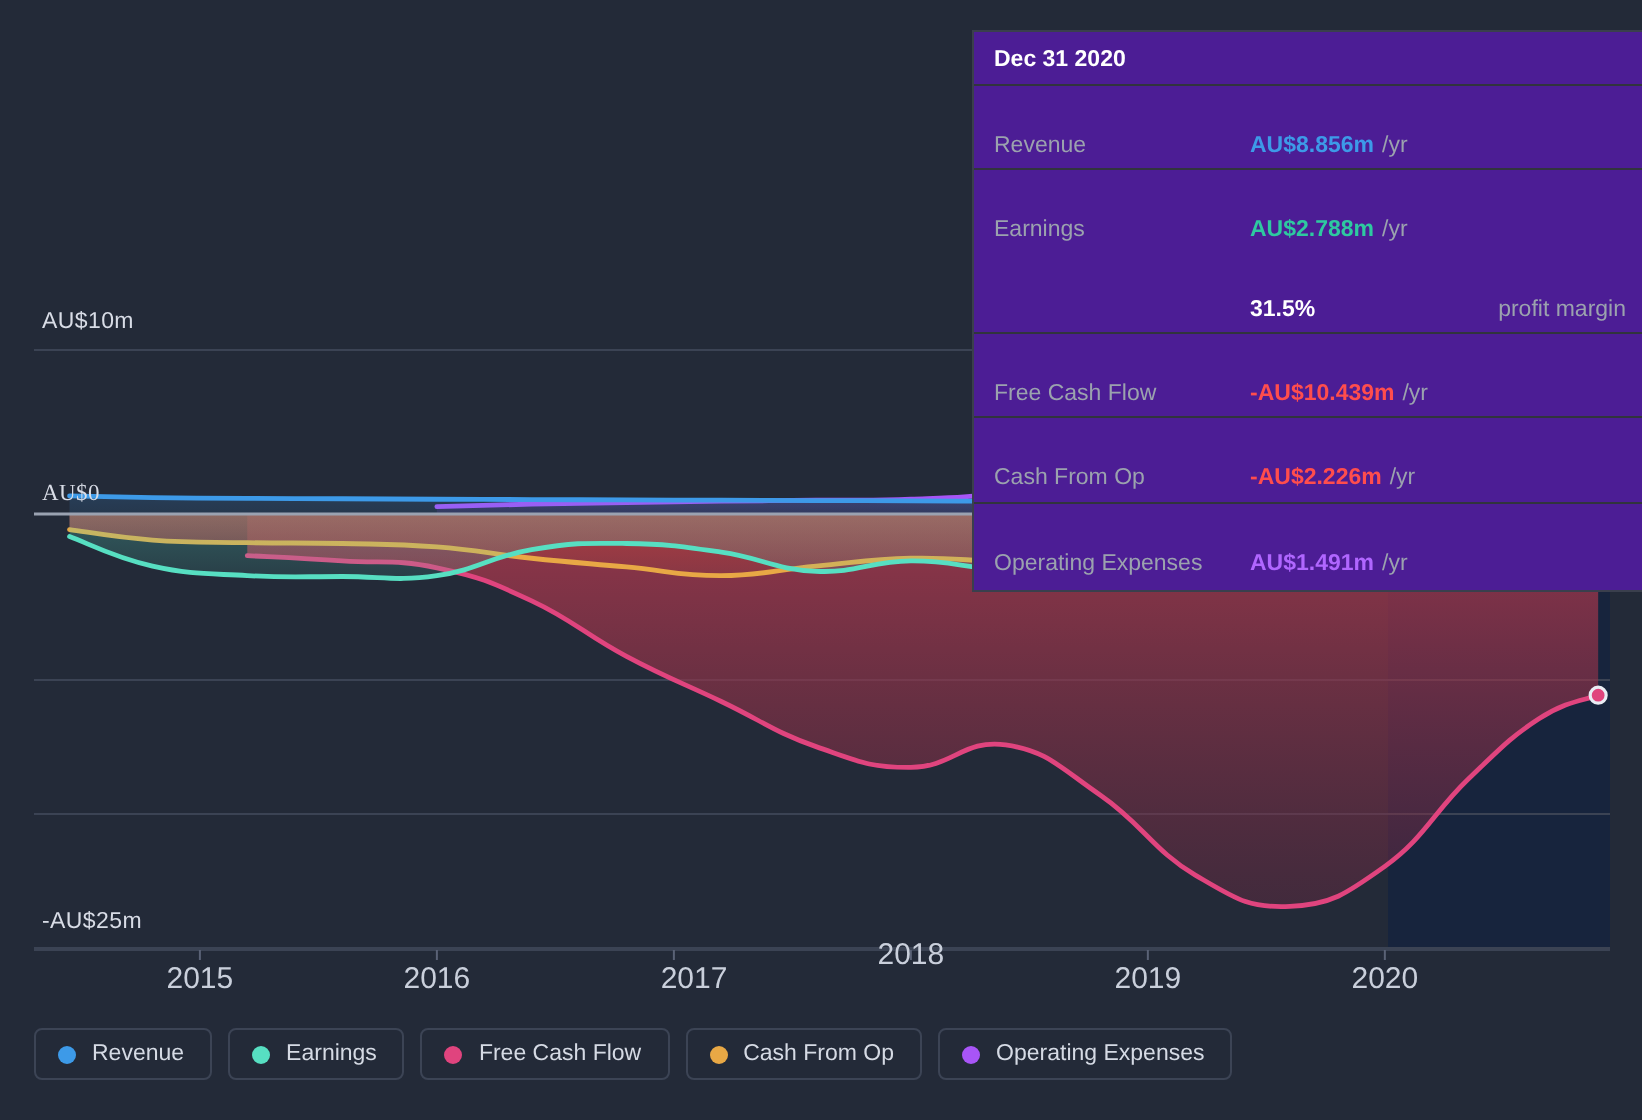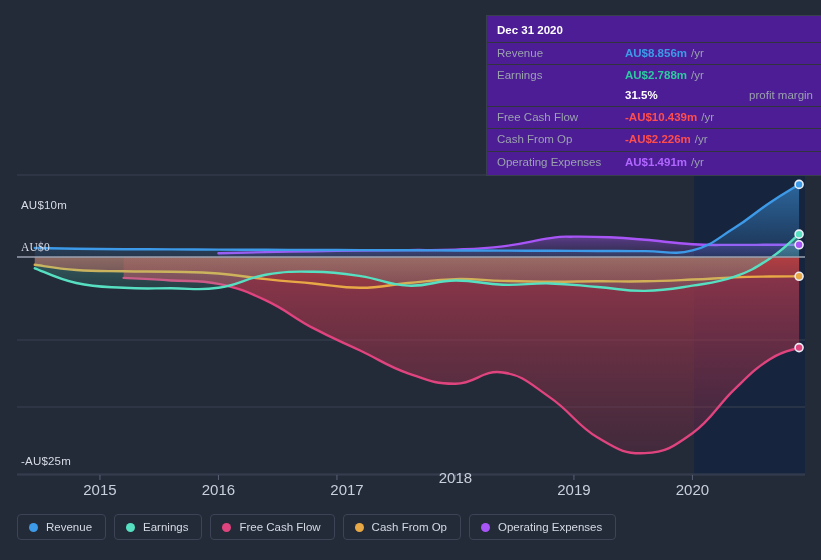--- a/index.html
+++ b/index.html
@@ -79,20 +79,21 @@
     flex: 0 0 128px;
   }
   .tt-val {
     font-weight: bold;
     white-space: nowrap;
   }
   .tt-unit {
     color: #9ba2ae;
     font-weight: normal;
     margin-left: 4px;
+    margin-top: 20px;
   }
   .tt-sub {
     display: flex;
     align-items: baseline;
     padding: 2px 10px 5px 138px;
     font-size: 11.5px;
     justify-content: space-between;
   }
   .tt-sub .tt-val { color: #ffffff; }
 
@@ -195,21 +196,21 @@
 
     <g id="endpoints">
         <circle cx="799.08" cy="347.61" r="4" fill="#e0447e" stroke="#e9edf5" stroke-width="1.6"></circle>
         <circle cx="799.08" cy="276.32" r="4" fill="#e8a845" stroke="#e9edf5" stroke-width="1.6"></circle>
         <circle cx="799.08" cy="244.77" r="4" fill="#a855f7" stroke="#e9edf5" stroke-width="1.6"></circle>
         <circle cx="799.08" cy="184.38" r="4" fill="#3d9ae8" stroke="#e9edf5" stroke-width="1.6"></circle>
         <circle cx="799.08" cy="234.14" r="4" fill="#57dfc2" stroke="#e9edf5" stroke-width="1.6"></circle>
       </g>
   </svg>
 
-  <div class="y-label" id="ylab0" style="left:21px; top:155px;margin-top:44px;">AU$10m</div>
+  <div class="y-label" id="ylab0" style="left:21px; top:155px;">AU$10m</div>
   <div class="y-label" id="ylab1" style="left:21px; top:241px;font-family:Liberation Serif, serif;">AU$0</div>
   <div class="y-label" id="ylab2" style="left:21px; top:455px;">-AU$25m</div>
 
   <div id="xlabels">
       <div class="x-label" style="left: 99.9474px; top: 481px;">2015</div>
       <div class="x-label" style="left: 218.444px; top: 481px;">2016</div>
       <div class="x-label" style="left: 347px; top: 481px;">2017</div>
       <div class="x-label" style="left: 455.436px; top: 469px;">2018</div>
       <div class="x-label" style="left: 573.932px; top: 481px; text-align: center;">2019</div>
       <div class="x-label" style="left: 692.429px; top: 481px;">2020</div>

